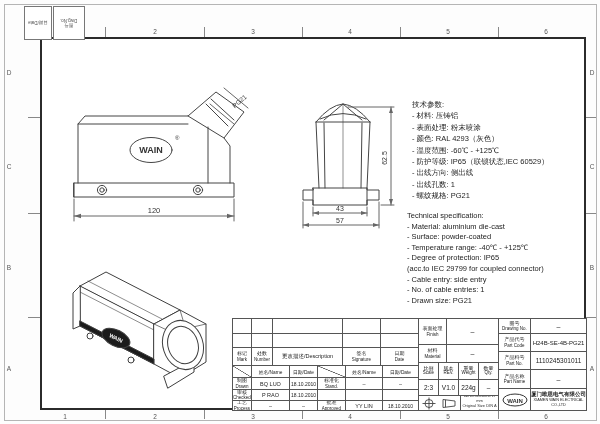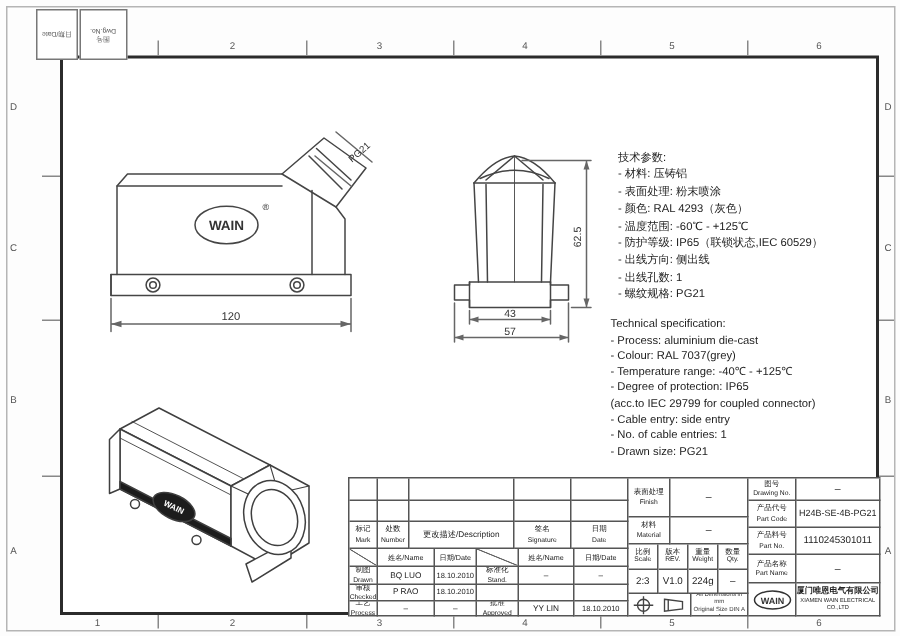--- a/index.html
+++ b/index.html
@@ -157,22 +157,22 @@
   <div class="ln">- 颜色: RAL 4293（灰色）</div>
   <div class="ln">- 温度范围: -60℃ - +125℃</div>
   <div class="ln">- 防护等级: IP65（联锁状态,IEC 60529）</div>
   <div class="ln">- 出线方向: 侧出线</div>
   <div class="ln">- 出线孔数: 1</div>
   <div class="ln">- 螺纹规格: PG21</div>
 </div>
 
 <div class="spec spec-en" style="left:407px;top:211px;">
   <div class="ln">Technical specification:</div>
-  <div class="ln">- Process: aluminium die-cast</div>
-  <div class="ln">- Colour: RAL 7037(grey)</div>
+  <div class="ln">- Material: aluminium die-cast</div>
+  <div class="ln">- Surface: powder-coated</div>
   <div class="ln">- Temperature range: -40℃ - +125℃</div>
   <div class="ln">- Degree of protection: IP65</div>
   <div class="ln">  (acc.to IEC 29799 for coupled connector)</div>
   <div class="ln">- Cable entry: side entry</div>
   <div class="ln">- No. of cable entries: 1</div>
   <div class="ln">- Drawn size: PG21</div>
 </div>
 
 <svg class="abs" style="left:36px;top:250px;" width="196" height="158" viewBox="0 0 196 158">
   <g stroke="#3f3f3f" stroke-width="1" fill="#fff" stroke-linejoin="round" stroke-linecap="round">

